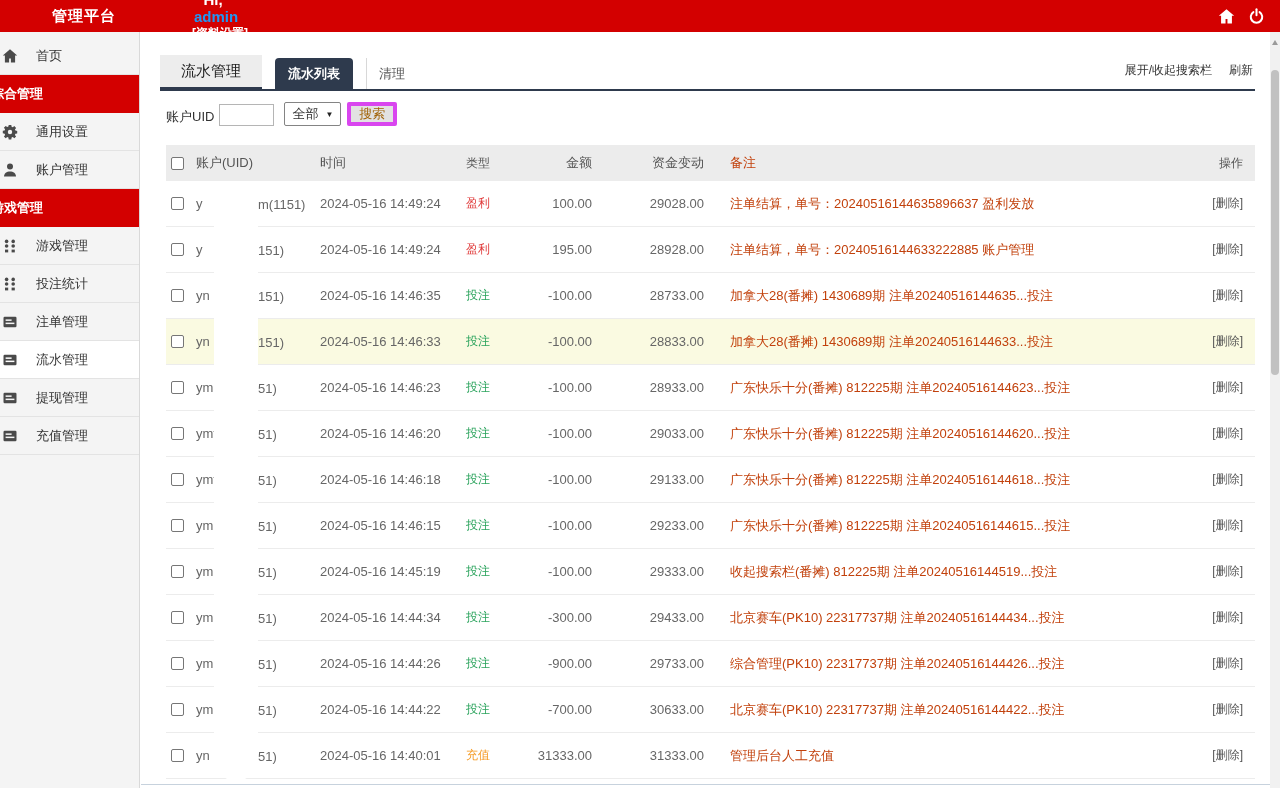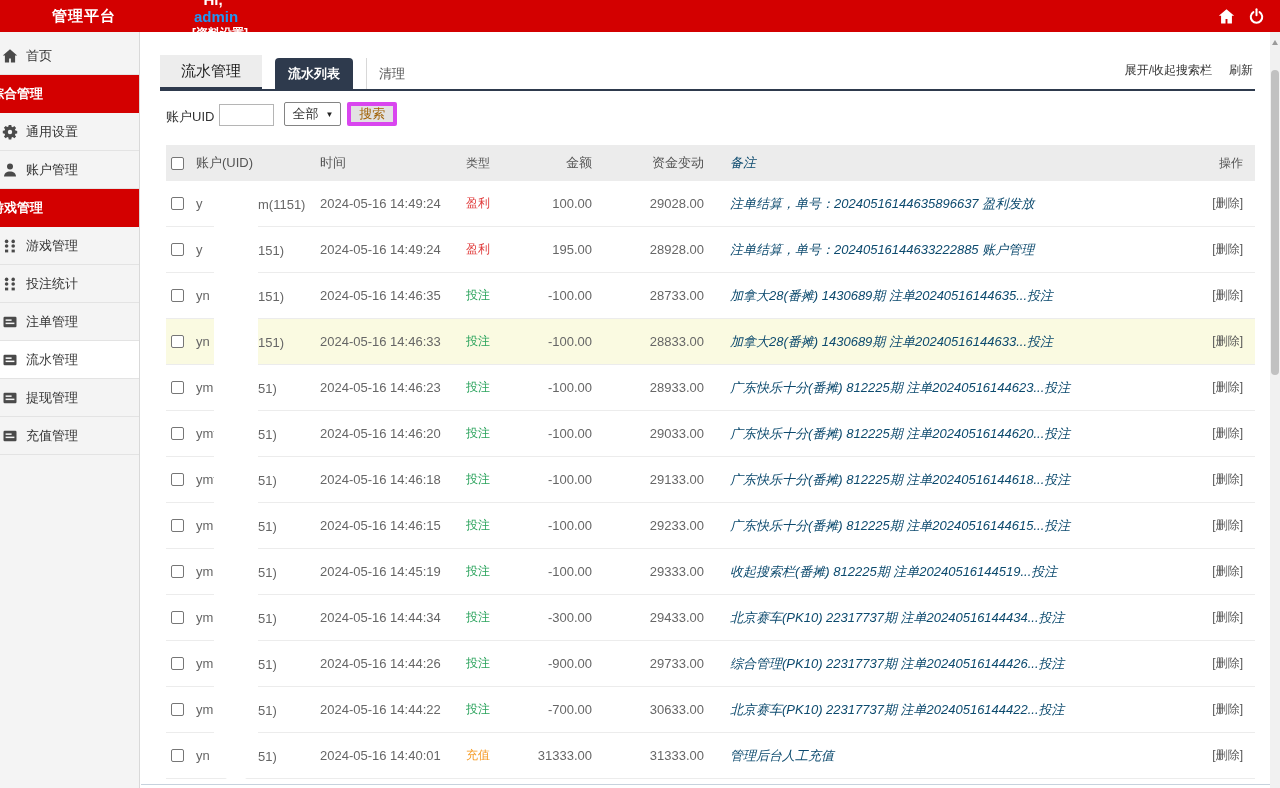--- a/index.html
+++ b/index.html
@@ -25,21 +25,21 @@
 
   
   .sidebar { position:absolute; top:32px; left:0; width:140px; bottom:0; background:#f4f4f4;
              border-right:1px solid #d9d9d9; padding-top:5px; z-index:30; overflow:hidden; }
   .side-item { height:38px; border-bottom:1px solid #e3e3e3; display:flex; align-items:center;
                font-size:13px; color:#333; position:relative; cursor:pointer; background:#f4f4f4; }
   .side-item.active { background:#fff; }
   .side-icon { position:absolute; left:2px; top:50%; transform:translateY(-50%);
                width:16px; height:16px; color:#4a4a4a; }
   .side-icon svg { width:100%; height:100%; fill:currentColor; }
-  .side-label { margin-left:26px; white-space:nowrap; }
+  .side-label { margin-left:36px; white-space:nowrap; }
   .side-section { height:38px; background:#d30000; display:flex; align-items:center;
                   overflow:hidden; cursor:pointer; }
   .side-section-label { color:#fff; font-weight:bold; font-size:13px; margin-left:-9px; white-space:nowrap; }
 
   
   .main { position:absolute; left:141px; top:32px; right:0; bottom:0; background:#fff; }
 
   .toolbar-links { position:absolute; top:30px; right:27px; font-size:12px; color:#333;
                    display:flex; gap:17px; z-index:6; }
   .toolbar-links span { cursor:pointer; }
@@ -74,21 +74,21 @@
   .t-row.highlight { background:#fafae1; }
   .col-check { flex:0 0 30px; display:flex; align-items:center; padding-left:5px; }
   .checkbox { width:13px; height:13px; border:1px solid #767676; border-radius:2px;
               background:#fff; cursor:pointer; }
   .col-account { flex:0 0 124px; position:relative; height:100%; display:flex; align-items:center; }
   .acc-suffix { position:absolute; left:62px; top:50%; transform:translateY(-50%); }
   .col-time { flex:0 0 146px; }
   .col-type { flex:0 0 54px; font-size:12px; }
   .col-amount { flex:0 0 72px; text-align:right; }
   .col-balance { flex:0 0 112px; text-align:right; }
-  .col-remark { flex:1 1 auto; padding-left:26px; color:#0c4a6e; white-space:nowrap; overflow:hidden;font-style:italic; }
+  .col-remark { flex:1 1 auto; padding-left:26px; color:#c2410c; white-space:nowrap; overflow:hidden; }
   .col-action { flex:0 0 75px; text-align:right; padding-right:12px; font-size:12px; color:#555; }
   .del-link { cursor:pointer; }
 
   .redaction { position:absolute; left:73px; top:153px; width:44px; height:596px;
                background:#fff; border-radius:24px; z-index:5; }
   .bottom-line { position:absolute; left:0; right:10px; bottom:3px; border-top:1px solid #c7d2dd; }
 
   
   .scrollbar { position:absolute; right:0; top:0; bottom:0; width:10px; background:#f1f1f1; z-index:35; }
   .scroll-arrow { position:absolute; top:8px; left:2px; width:0; height:0;

